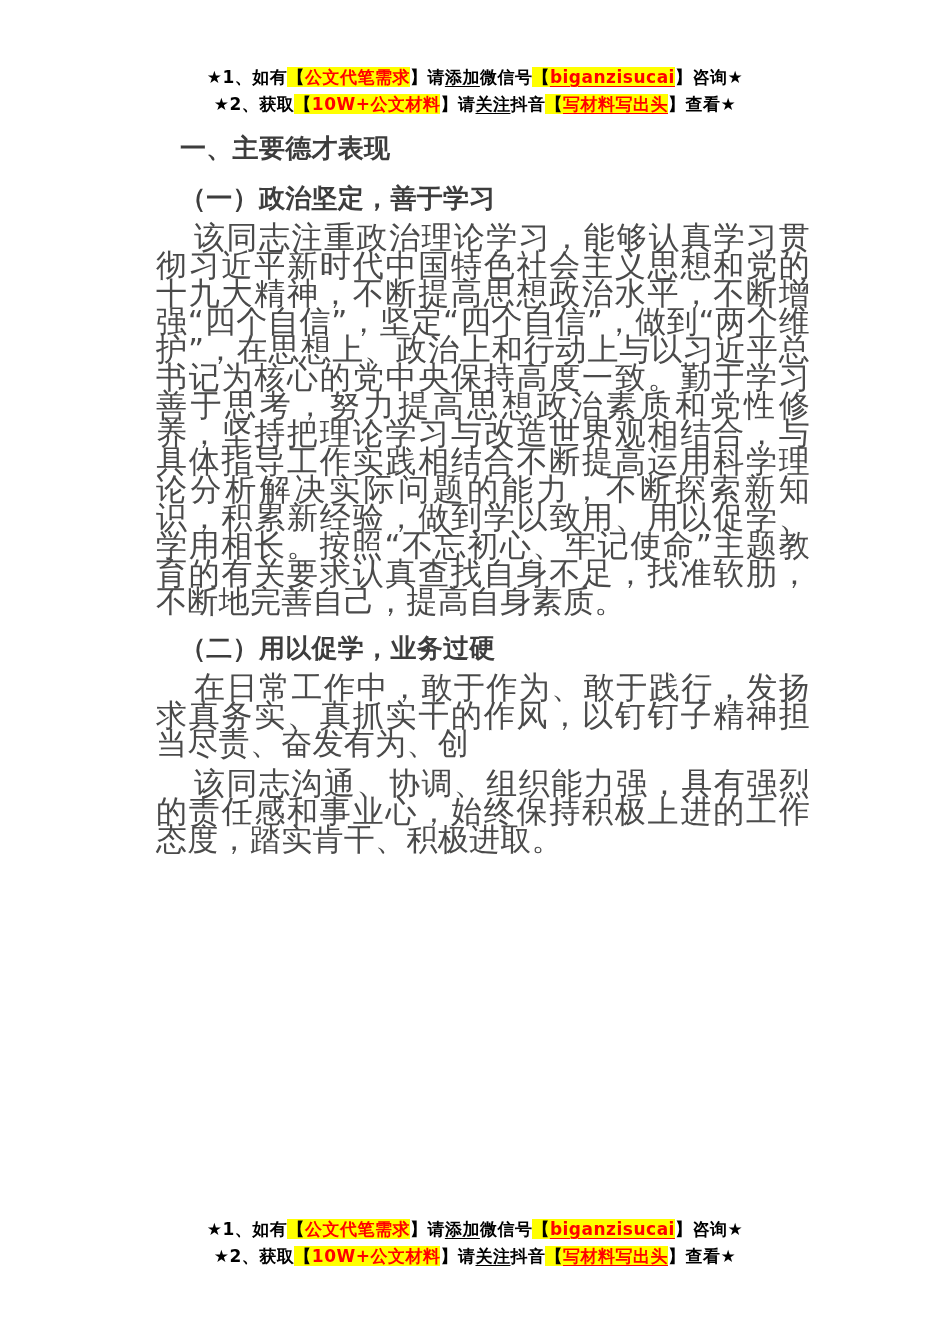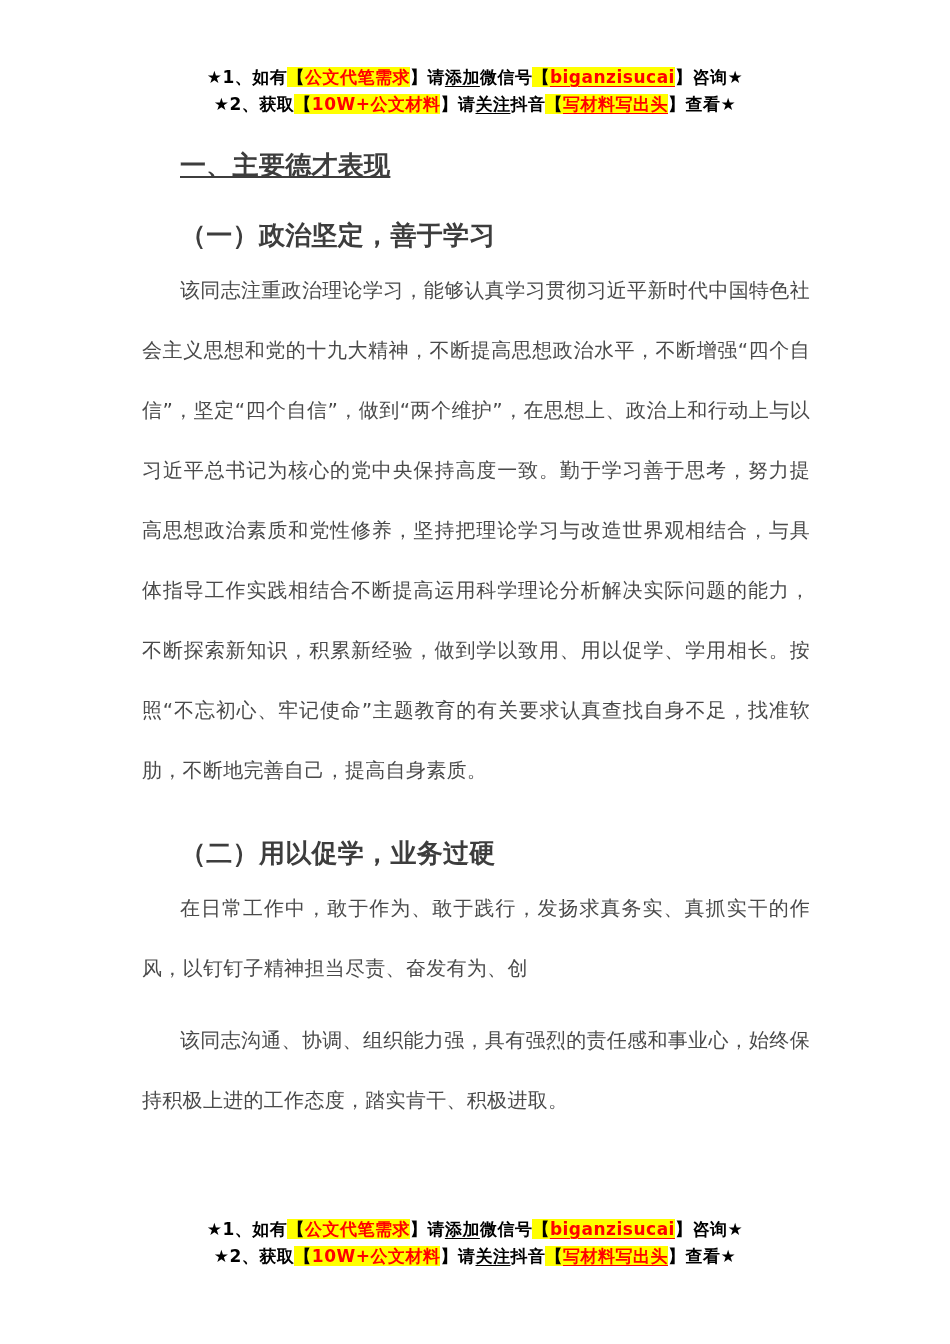--- a/index.html
+++ b/index.html
@@ -43,32 +43,32 @@
     color: #555555;
   }
   .h1, .h2 {
     font-size: 26px;
     font-weight: 700;
     color: #3d3d3d;
     line-height: 34px;
     text-indent: 38px;
     letter-spacing: 0.3px;
   }
-  .h1 { margin-top: 30px; text-decoration: underline; }
-  .h2 { margin-top: 36px; }
+  .h1 { margin-top: 13px; }
+  .h2 { margin-top: 16px; }
   .h2 + .p { margin-top: 8px; }
   .p {
-    font-size: 20px;
+    font-size: 31px;
     font-weight: 400;
     color: #4a4a4a;
-    line-height: 60px;
+    line-height: 28px;
     text-align: justify;
     text-indent: 38px;
     letter-spacing: 0.3px;
-    margin: 12px 0 0 0;
+    margin: 12px 0 0 14px;
   }
 </style>
 </head>
 <body>
 
 <div class="page">
 
   <div class="promo promo-header">
     <div><span class="seg plain">★1、如有</span><span class="seg hl-black">【</span><span class="seg hl-red">公文代笔需求</span><span class="seg plain">】请</span><span class="seg plain-ul">添加</span><span class="seg plain">微信号</span><span class="seg hl-black">【</span><span class="seg hl-red-ul">biganzisucai</span><span class="seg plain">】咨询★</span></div>
     <div><span class="seg plain">★2、获取</span><span class="seg hl-black">【</span><span class="seg hl-red">10W+公文材料</span><span class="seg plain">】请</span><span class="seg plain-ul">关注</span><span class="seg plain">抖音</span><span class="seg hl-black">【</span><span class="seg hl-red-ul">写材料写出头</span><span class="seg plain">】查看★</span></div>

